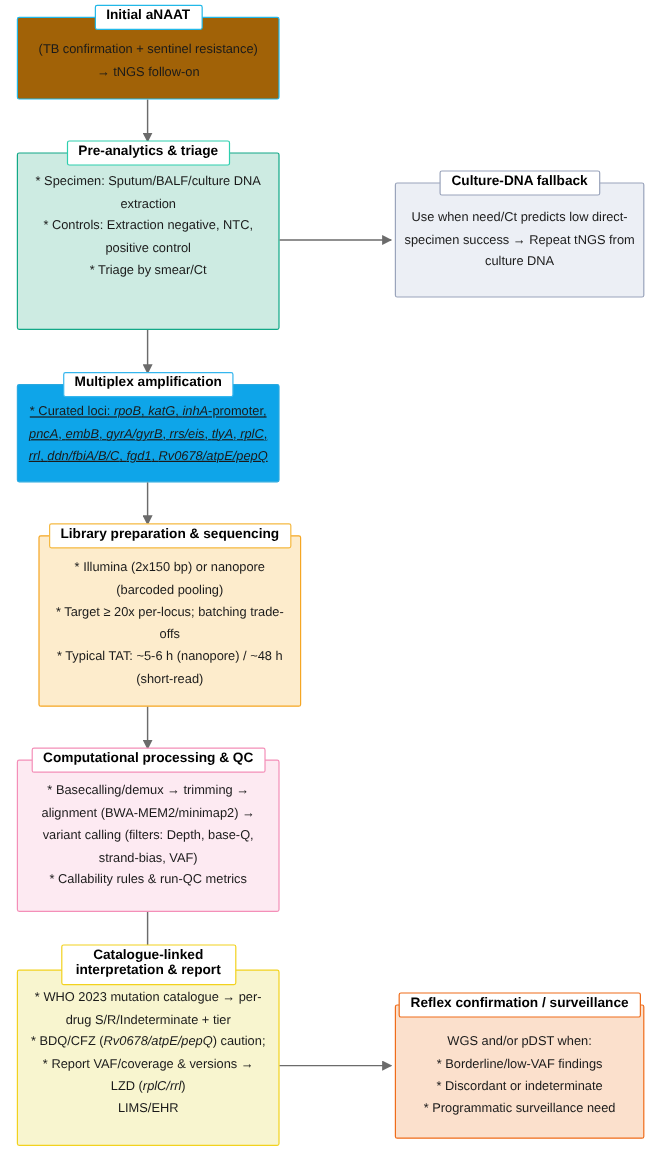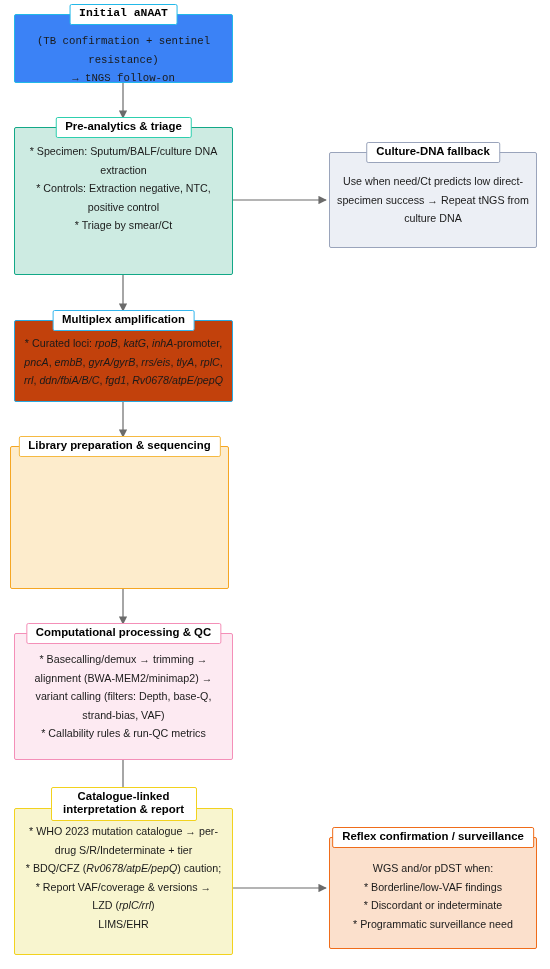--- a/index.html
+++ b/index.html
@@ -60,30 +60,30 @@
     font-size: 10.7px;
     line-height: 18.5px;
     color: #1a1a1a;
     padding: 0 7px;
     box-sizing: border-box;
   }
   .node .body .ln { display: block; }
   .node .body i { font-style: italic; }
 
   
-  .n-anaat      { border-color: #22b8e8; background: #3b82f6; font-family: Liberation Mono, monospace; }
+  .n-anaat      { border-color: #22b8e8; background: #a16207; }
   .n-anaat .legend { border-color: #22b8e8; }
 
   .n-pre        { border-color: #12a887; background: #cdebe2; }
   .n-pre .legend { border-color: #2ecfae; }
 
   .n-fallback   { border-color: #9aa4bb; background: #eceff5; }
   .n-fallback .legend { border-color: #9aa4bb; }
 
-  .n-multiplex  { border-color: #29a9e0; background: #c2410c; }
+  .n-multiplex  { border-color: #29a9e0; background: #0ea5e9; }
   .n-multiplex .legend { border-color: #35b6ee; }
 
   .n-library    { border-color: #f5a623; background: #fdeccc; }
   .n-library .legend { border-color: #f5b942; }
 
   .n-comp       { border-color: #f48fb8; background: #fdeaf2; }
   .n-comp .legend { border-color: #f48fb8; }
 
   .n-catalogue  { border-color: #f2d21e; background: #f8f5cf; }
   .n-catalogue .legend { border-color: #f2d21e; }
@@ -151,29 +151,37 @@
     <div class="legend">Culture-DNA fallback</div>
     <div class="body" style="top:19px;">
       <span class="ln">Use when need/Ct predicts low direct-</span>
       <span class="ln">specimen success → Repeat tNGS from</span>
       <span class="ln">culture DNA</span>
     </div>
   </div>
 
   <div class="node n-multiplex" style="left:14px; top:320px; width:219px; height:82px;">
     <div class="legend">Multiplex amplification</div>
-    <div class="body" style="top:13px;">
+    <div class="body" style="top:13px;text-decoration:underline;">
       <span class="ln">* Curated loci: <i>rpoB</i>, <i>katG</i>, <i>inhA</i>-promoter,</span>
       <span class="ln"><i>pncA</i>, <i>embB</i>, <i>gyrA/gyrB</i>, <i>rrs/eis</i>, <i>tlyA</i>, <i>rplC</i>,</span>
       <span class="ln"><i>rrl</i>, <i>ddn/fbiA/B/C</i>, <i>fgd1</i>, <i>Rv0678/atpE/pepQ</i></span>
     </div>
   </div>
 
-  <div class="node n-library" style="left:10px; top:446px; width:219px; height:143px;">
+  <div class="node n-library" style="left:32px; top:446px; width:219px; height:143px;">
     <div class="legend">Library preparation &amp; sequencing</div>
+    <div class="body" style="top:17px;">
+      <span class="ln">* Illumina (2x150 bp) or nanopore</span>
+      <span class="ln">(barcoded pooling)</span>
+      <span class="ln">* Target ≥ 20x per-locus; batching trade-</span>
+      <span class="ln">offs</span>
+      <span class="ln">* Typical TAT: ~5-6 h (nanopore) / ~48 h</span>
+      <span class="ln">(short-read)</span>
+    </div>
   </div>
 
   <div class="node n-comp" style="left:14px; top:633px; width:219px; height:127px;">
     <div class="legend">Computational processing &amp; QC</div>
     <div class="body" style="top:16px;">
       <span class="ln">* Basecalling/demux → trimming →</span>
       <span class="ln">alignment (BWA-MEM2/minimap2) →</span>
       <span class="ln">variant calling (filters: Depth, base-Q,</span>
       <span class="ln">strand-bias, VAF)</span>
       <span class="ln">* Callability rules &amp; run-QC metrics</span>

